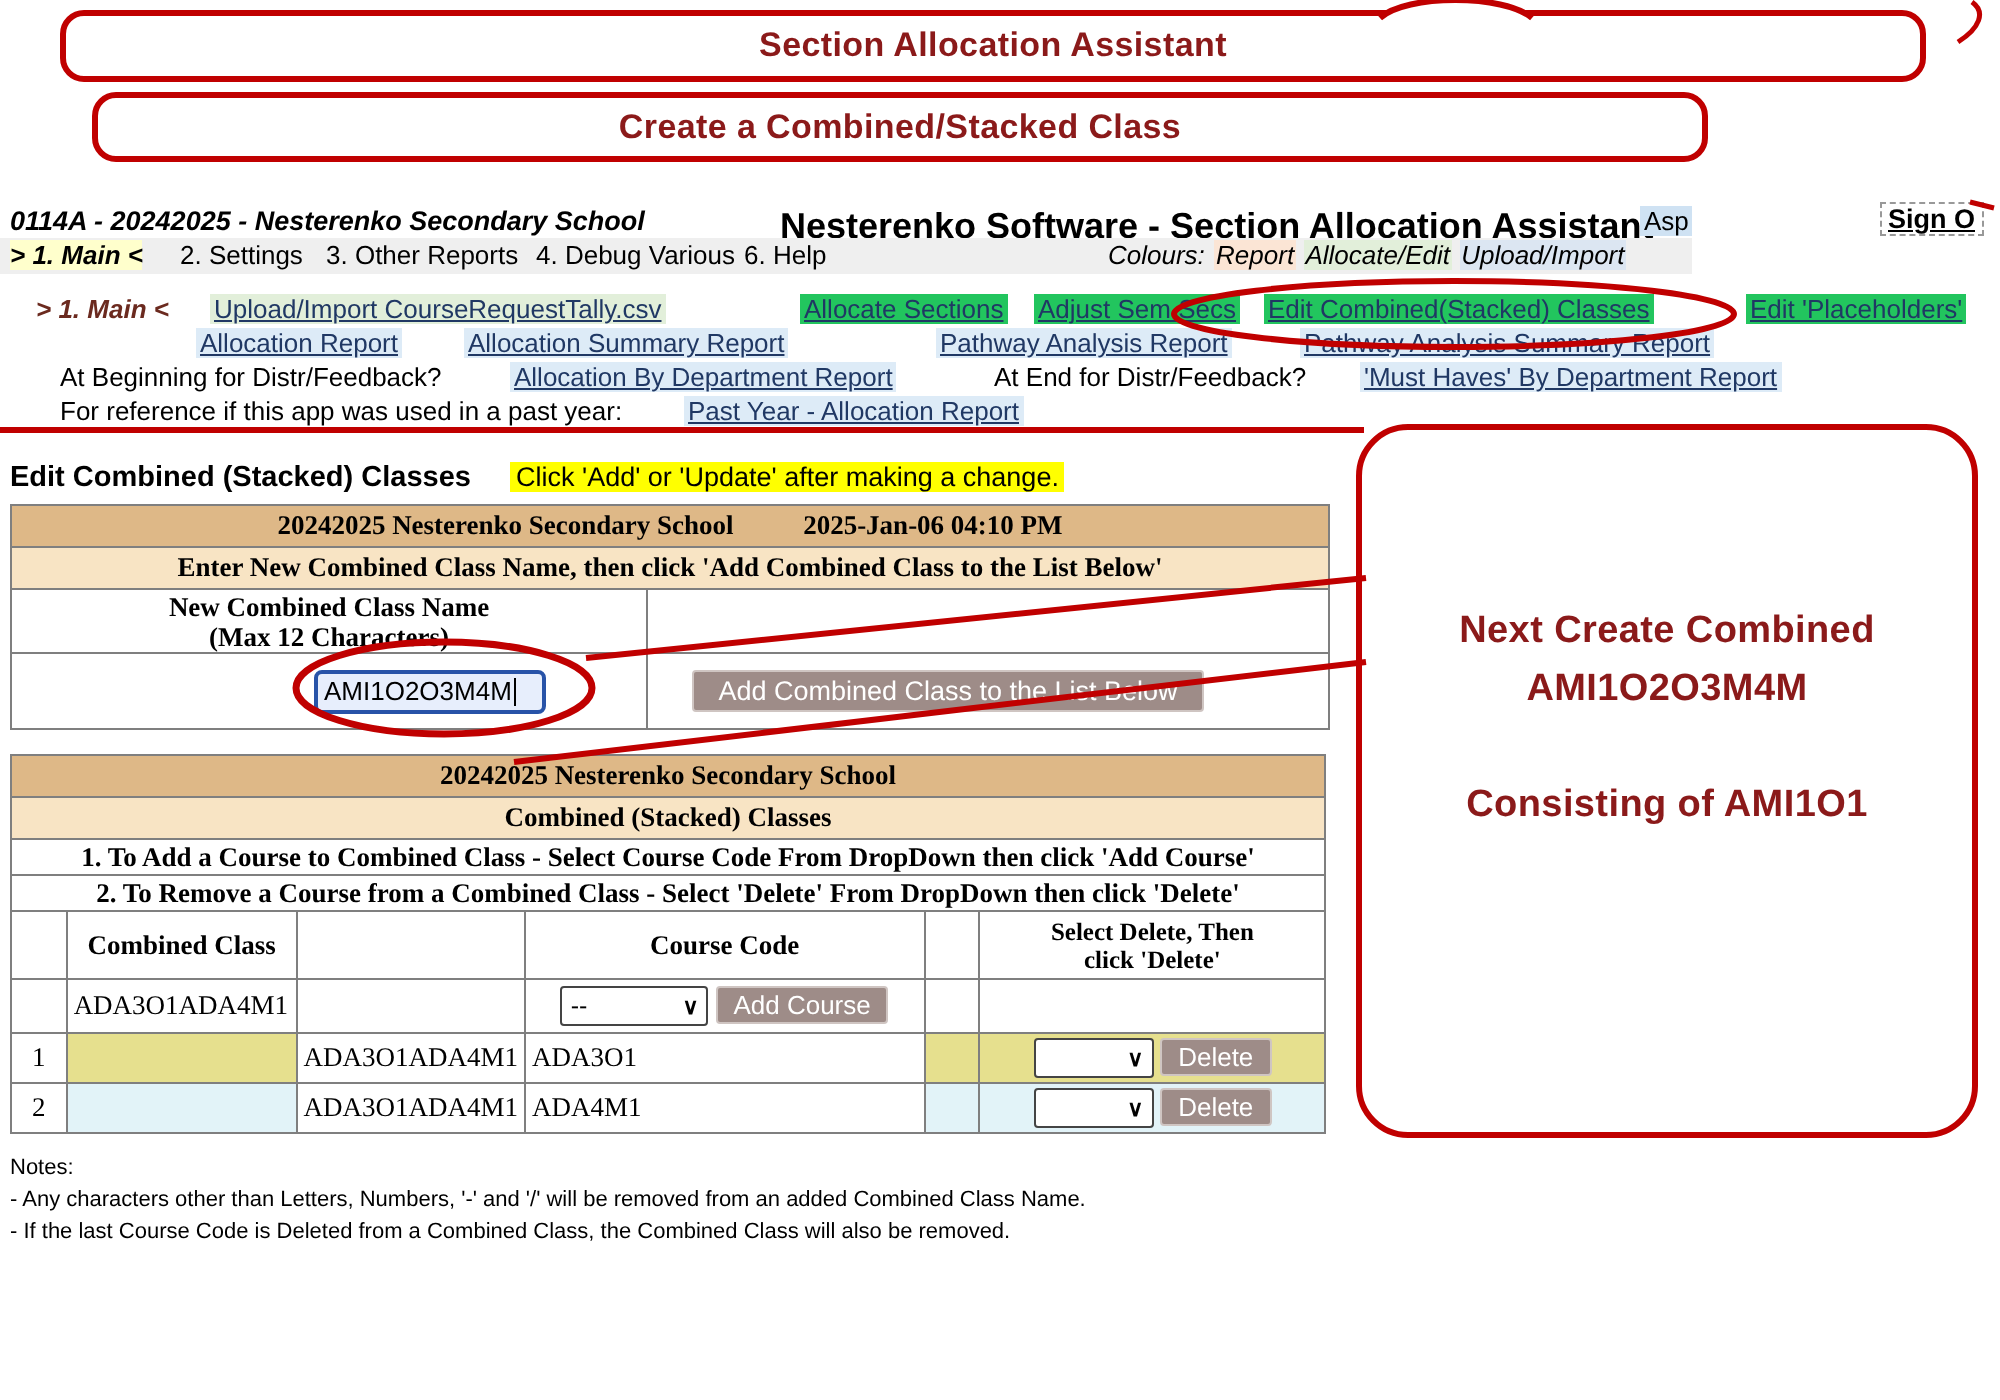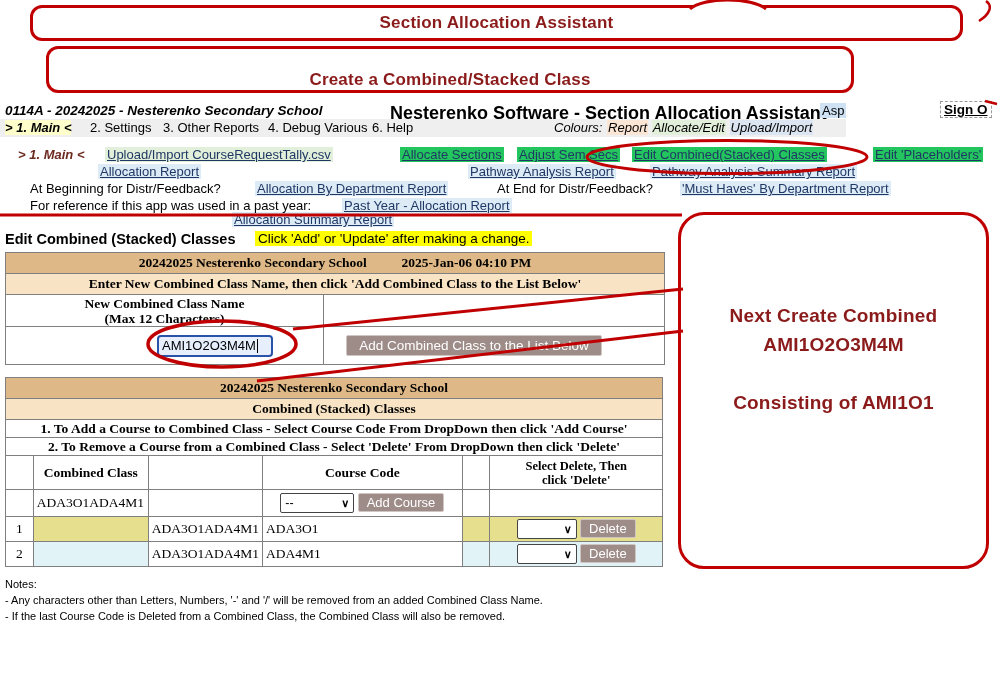--- a/index.html
+++ b/index.html
@@ -90,21 +90,21 @@
   .notes { left:5px; top:576px; font-size:11px; line-height:16px; }
 
   svg.overlay { position:absolute; left:0; top:0; z-index:50; pointer-events:none; }
 </style>
 </head>
 <body>
 
 <div class="callout top" style="left:30px; top:5px; width:933px; height:36px;">
   <span>Section Allocation Assistant</span>
 </div>
-<div class="callout top" style="left:46px; top:46px; width:808px; height:47px;align-items:flex-end;">
+<div class="callout top" style="left:46px; top:46px; width:808px; height:35px;">
   <span>Create a Combined/Stacked Class</span>
 </div>
 
 <div class="abs hdr-school nowrap">0114A - 20242025 - Nesterenko Secondary School</div>
 <div class="abs hdr-app nowrap">Nesterenko Software - Section Allocation Assistant</div>
 <div class="abs hdr-asp">Asp</div>
 <div class="abs signout nowrap">Sign O</div>
 
 <div class="abs menubar"></div>
 <span class="menu-item hl-paleyellow" style="left:5px;">&gt; 1. Main &lt;</span>
@@ -122,21 +122,21 @@
 <div class="navrow" style="left:0; top:147px; width:1000px;">
   <span class="abs mainmark nowrap" style="left:18px;">&gt; 1. Main &lt;</span>
   <a class="lnk hl-green abs" style="left:105px;">Upload/Import CourseRequestTally.csv</a>
   <a class="lnk hl-peach abs" style="left:400px;">Allocate Sections</a>
   <a class="lnk hl-peach abs" style="left:517px;">Adjust Sem Secs</a>
   <a class="lnk hl-peach abs" style="left:632px;">Edit Combined(Stacked) Classes</a>
   <a class="lnk hl-peach abs" style="left:873px;">Edit 'Placeholders'</a>
 </div>
 <div class="navrow" style="left:0; top:164px; width:1000px;">
   <a class="lnk hl-blue abs" style="left:98px;">Allocation Report</a>
-  <a class="lnk hl-blue abs" style="left:232px;margin-top:48px;">Allocation Summary Report</a>
+  <a class="lnk hl-blue abs" style="left:232px;">Allocation Summary Report</a>
   <a class="lnk hl-blue abs" style="left:468px;">Pathway Analysis Report</a>
   <a class="lnk hl-blue abs" style="left:650px;">Pathway Analysis Summary Report</a>
 </div>
 <div class="navrow" style="left:0; top:181px; width:1000px;">
   <span class="abs nowrap" style="left:30px;">At Beginning for Distr/Feedback?</span>
   <a class="lnk hl-blue abs" style="left:255px;">Allocation By Department Report</a>
   <span class="abs nowrap" style="left:497px;">At End for Distr/Feedback?</span>
   <a class="lnk hl-blue abs" style="left:680px;">'Must Haves' By Department Report</a>
 </div>
 <div class="navrow" style="left:0; top:198px; width:1000px;">

